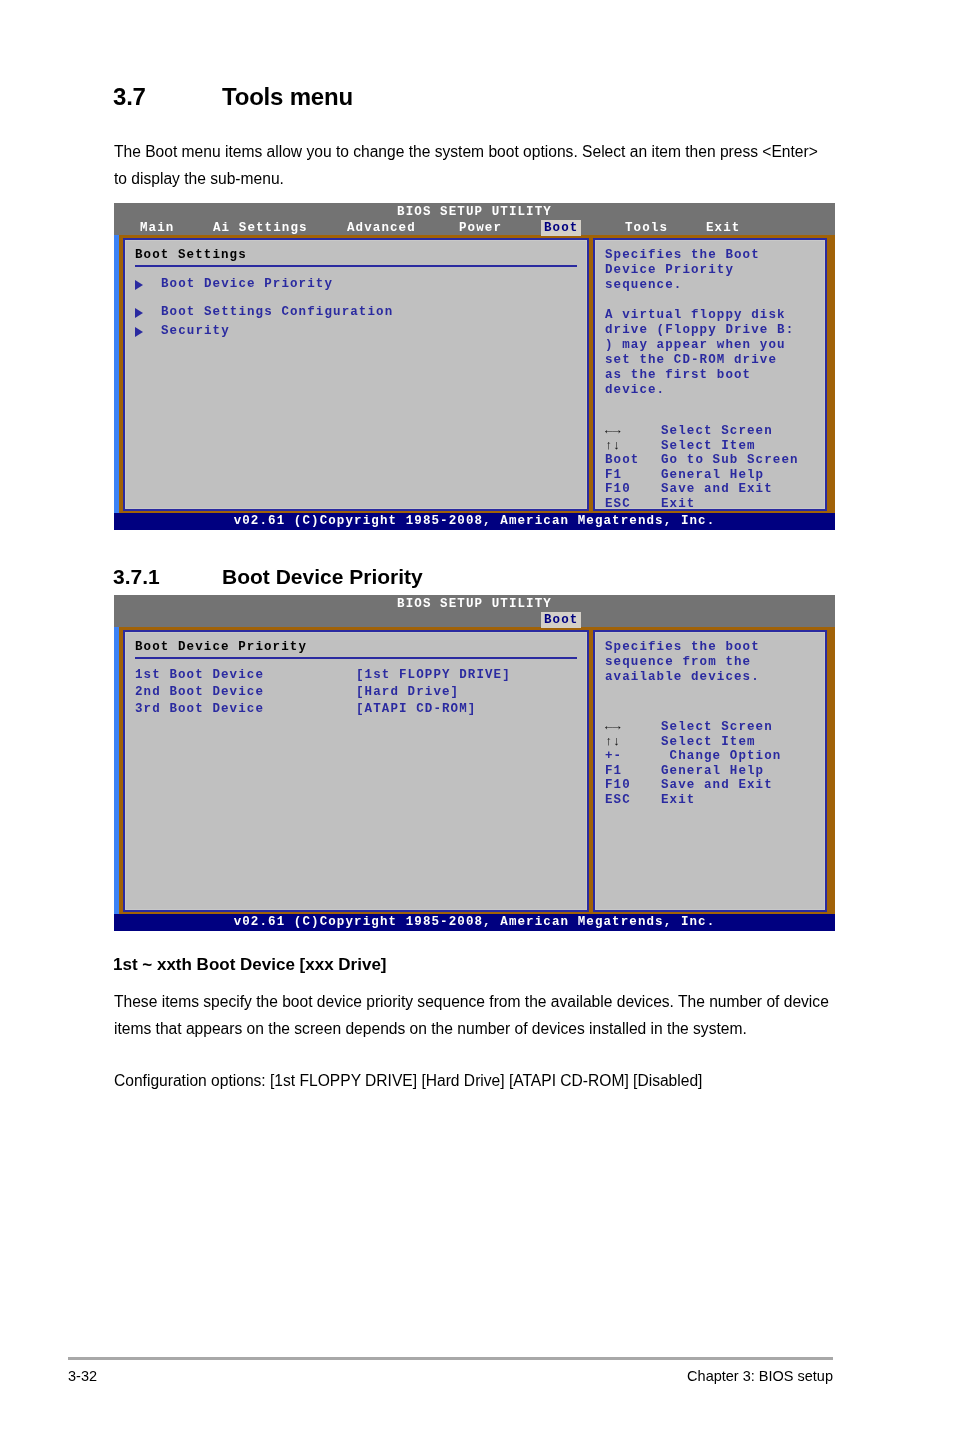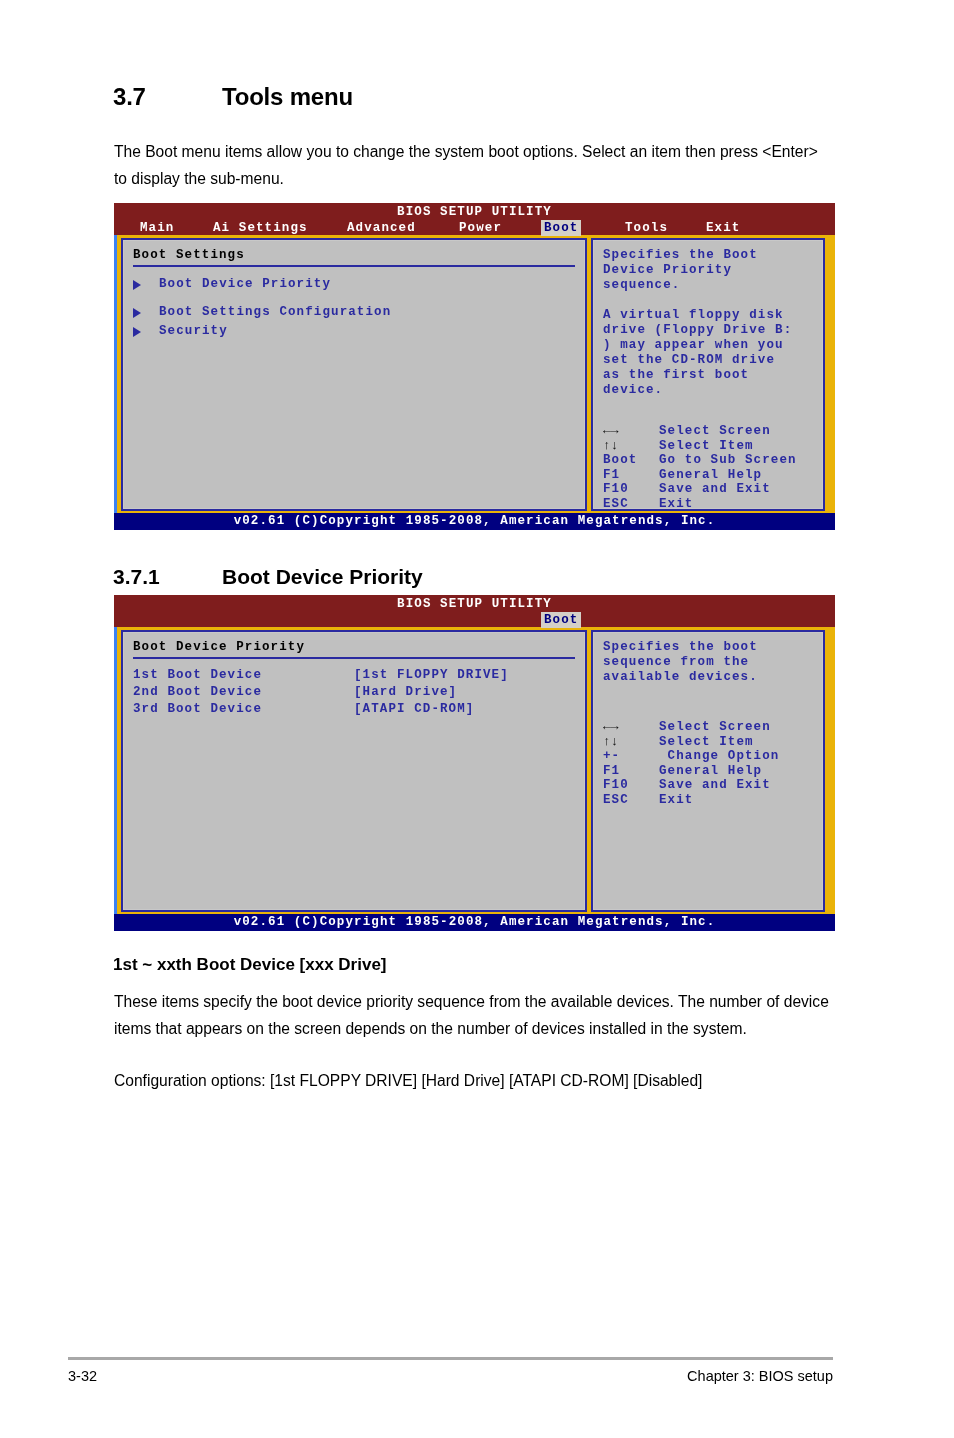--- a/index.html
+++ b/index.html
@@ -41,21 +41,21 @@
   }
 
   
   .bios {
     position:absolute;
     width:721px;
     background:#ffffff;
     font-family:"Liberation Mono", monospace;
   }
   .bios-header {
-    background:#7f1d1d;
+    background:#737373;
     color:#ffffff;
     position:relative;
     height:32px;
   }
   .bios-title {
     text-align:center;
     font-size:12.5px;
     letter-spacing:1.1px;
     font-weight:bold;
     line-height:15px;
@@ -74,24 +74,24 @@
     top:0;
     white-space:nowrap;
     padding:0 3px;
   }
   .bios-menubar .mi.active {
     background:#d4d0c8;
     color:#000080;
   }
 
   .bios-body {
-    background:#eab308;
+    background:#a16207;
     display:flex;
     padding:3px 4px 2px 4px;
-    border-left:3px solid #3b82f6;
+    border-left:5px solid #3b82f6;
   }
   .panel {
     border:2px solid #2a2aa0;
     background:#c0c0c0;
     position:relative;
     box-shadow: inset 0 0 0 1px #c8c8c8;
   }
   .panel-main { width:466px; margin-right:4px; padding:8px 10px 6px 10px; }
   .panel-help { width:234px; padding:8px 10px 6px 10px; }
 

